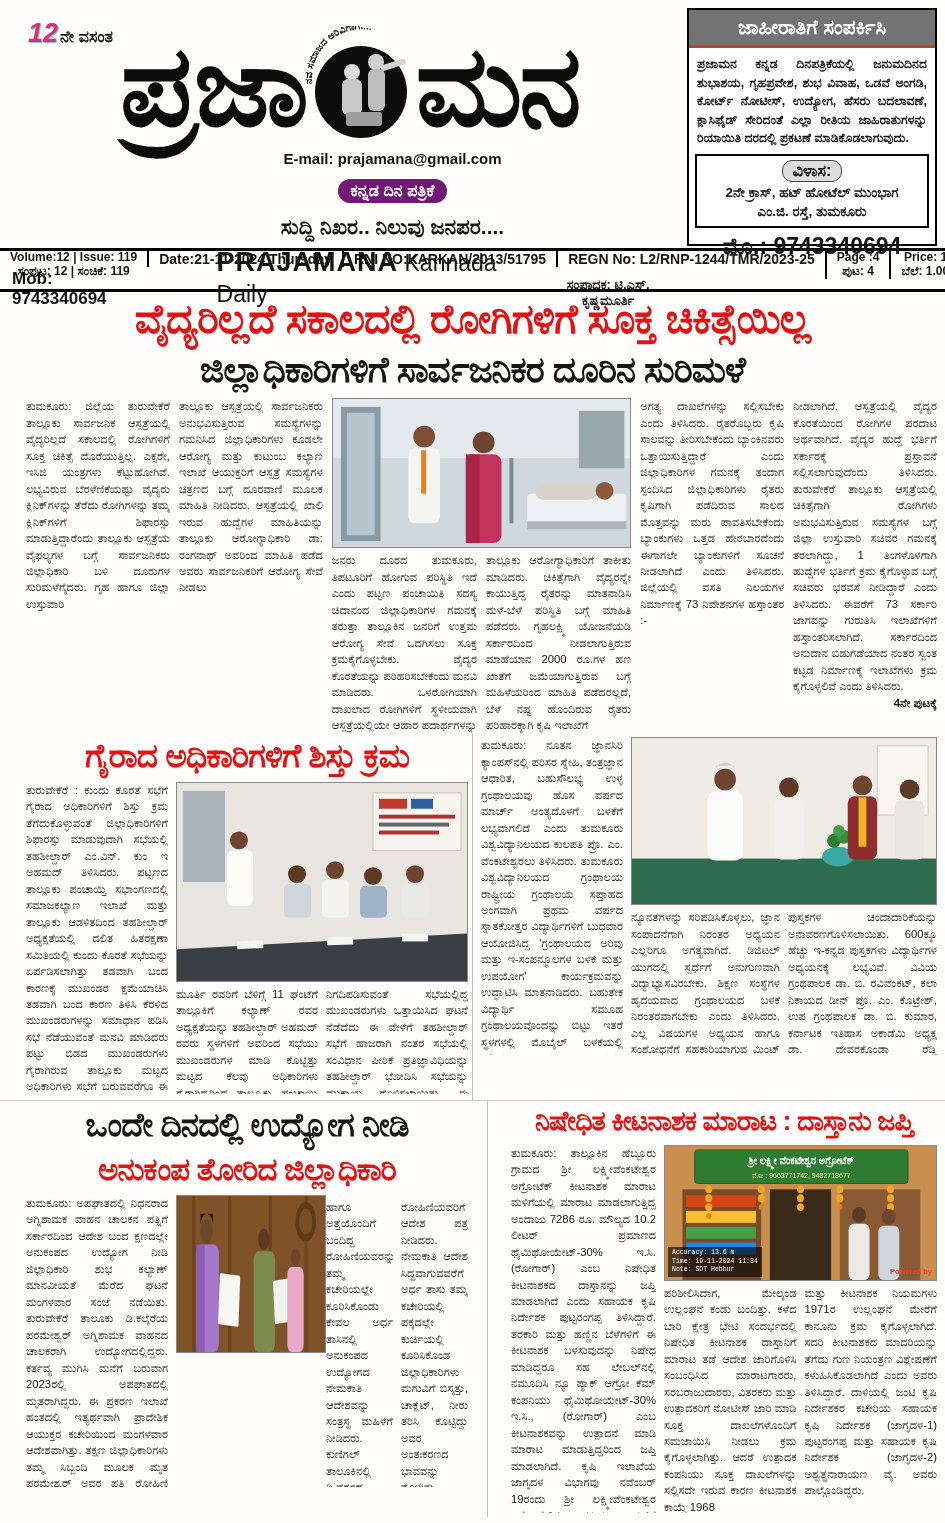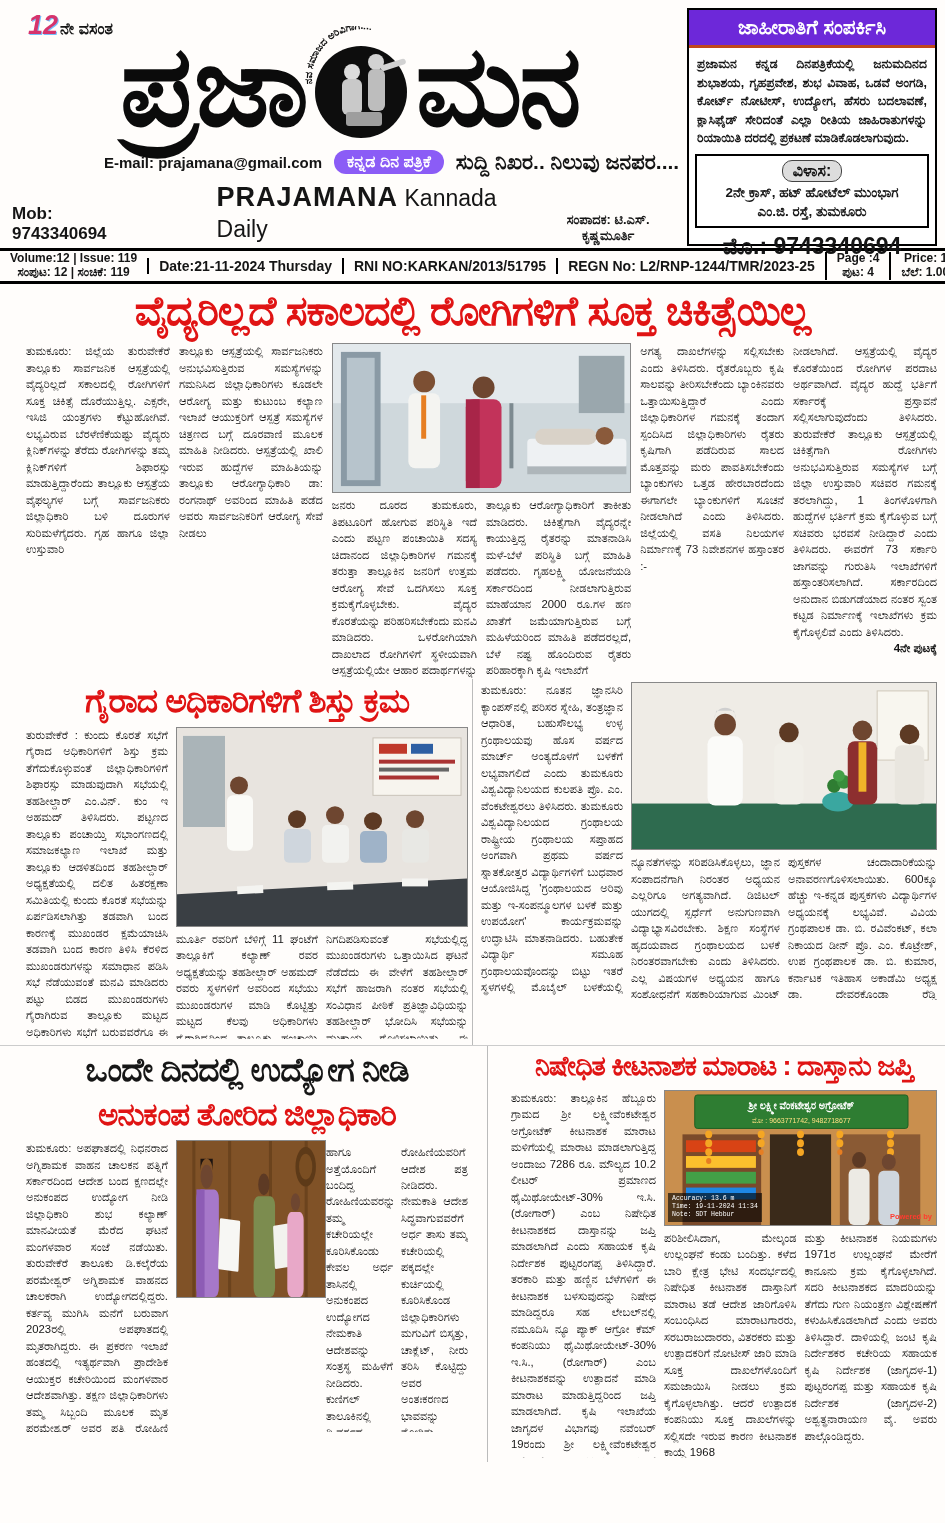--- a/index.html
+++ b/index.html
@@ -1,46 +1,46 @@
 <!DOCTYPE html>
 <html><head>
 <meta charset="utf-8">
 <style>
   html,body{margin:0;padding:0;background:#e9e9e9;}
   .page{width:945px;height:1523px;margin:0 auto;background:#fffdfb;position:relative;overflow:hidden;
         font-family:"Liberation Sans","DejaVu Sans",sans-serif;color:#151515;box-sizing:border-box;}
   
   .hdr{display:flex;height:248px;box-sizing:border-box;padding:4px 6px 0 8px;}
   .brand{flex:1;position:relative;min-width:0;}
-  .annv{position:absolute;top:6px;left:20px;font-weight:bold;font-size:16px;}
+  .annv{position:absolute;top:14px;left:20px;font-weight:bold;font-size:16px;}
   .annv .n12{font-style:italic;font-weight:bold;font-size:27px;color:#d6336c;text-shadow:1px 1px 0 #74c0fc;margin-right:2px;}
   .mastrow{display:flex;align-items:center;justify-content:center;margin:22px 0 0 10px;text-align:right;}
   .masttxt{font-size:112px;font-weight:bold;line-height:.85;letter-spacing:-3px;color:#0b0b0b;}
   .emblem{margin:0 -4px;flex:0 0 auto;}
-  .subrow{display:flex;align-items:center;gap:12px;margin:2px 0 0 96px;}
+  .subrow{display:flex;align-items:center;gap:12px;margin:2px 0 0 96px;flex-direction:column;}
   .email{font-weight:bold;font-size:15px;}
-  .badge{background:#8b5cf6;color:#fff;border-radius:15px;padding:3px 13px;font-weight:bold;font-size:16px;white-space:nowrap;}
+  .badge{background:#701a75;color:#fff;border-radius:15px;padding:3px 13px;font-weight:bold;font-size:16px;white-space:nowrap;}
   .tagline{font-weight:bold;font-size:21px;white-space:nowrap;}
   .botrow{display:flex;align-items:flex-end;margin:8px 0 0 4px;}
   .mob{font-weight:bold;font-size:17px;}
   .pname{margin-left:70px;font-weight:bold;font-size:27px;letter-spacing:1px;}
   .pname .sfx{font-weight:normal;font-size:23px;letter-spacing:0;}
   .editor{margin-left:auto;margin-right:6px;text-align:center;font-weight:bold;line-height:1.25;}
   .editor .en{font-size:13.5px;}
   .editor .kn{font-size:13px;}
   
   .adbox{flex:0 0 250px;border:2px solid #000;margin:4px 2px 2px 6px;box-sizing:border-box;background:#fff;display:flex;flex-direction:column;}
-  .adtitle{background:#6d28d9;color:#fff;text-align:center;font-weight:bold;font-size:20px;padding:6px 2px;border-bottom:3px solid #c0471d;}
+  .adtitle{background:#737373;color:#fff;text-align:center;font-weight:bold;font-size:20px;padding:6px 2px;border-bottom:3px solid #c0471d;}
   .adbody{font-size:12.4px;font-weight:bold;text-align:justify;padding:7px 8px 4px 8px;line-height:1.5;}
   .adaddr{border:2px solid #000;margin:2px 6px;text-align:center;padding:4px 2px 6px 2px;}
   .adlabel{display:inline-block;border:1.5px solid #444;border-radius:10px;background:#ddd;font-weight:bold;font-size:16px;padding:1px 10px;}
   .adline{font-weight:bold;font-size:13.5px;margin-top:3px;}
   .adphone{text-align:center;font-weight:bold;font-size:23px;padding:3px 0 5px 0;}
   
-  .infobar{display:flex;align-items:center;border-top:3px solid #000;border-bottom:3px solid #000;height:36px;box-sizing:border-box;}
+  .infobar{display:flex;align-items:flex-start;border-top:3px solid #000;border-bottom:3px solid #000;height:44px;box-sizing:border-box;}
   .ib{display:flex;flex-direction:column;justify-content:center;text-align:center;font-weight:bold;font-size:12px;line-height:1.15;padding:0 10px;border-left:2px solid #000;white-space:nowrap;}
   .ib:first-child{border-left:none;}
   .ib.single{justify-content:center;font-size:14px;}
   .grow{flex:1;}
   
   .h1red{color:#e01414;font-weight:bold;font-size:41px;text-align:center;line-height:1.35;letter-spacing:-1px;}
   .h2blk{color:#161616;font-weight:bold;font-size:36px;text-align:center;line-height:1.3;letter-spacing:-1px;}
   .redhead{color:#e01414;font-weight:bold;text-align:center;letter-spacing:-1px;}
   .blkhead{color:#161616;font-weight:bold;text-align:center;letter-spacing:-1px;}
   
@@ -127,20 +127,21 @@
       <div>ಪುಟ: 4</div>
     </div>
     <div class="ib">
       <div>Price: 1.00</div>
       <div>ಬೆಲೆ: 1.00 ರೂ</div>
     </div>
   </div>
 
   <div class="sect">
     <div class="h1red">ವೈದ್ಯರಿಲ್ಲದೆ ಸಕಾಲದಲ್ಲಿ ರೋಗಿಗಳಿಗೆ ಸೂಕ್ತ ಚಿಕಿತ್ಸೆಯಿಲ್ಲ</div>
+    <div class="h2blk">ಜಿಲ್ಲಾಧಿಕಾರಿಗಳಿಗೆ ಸಾರ್ವಜನಿಕರ ದೂರಿನ ಸುರಿಮಳೆ</div>
     <div class="cols" style="height:340px;">
       <div class="col">ತುಮಕೂರು: ಜಿಲ್ಲೆಯ ತುರುವೇಕೆರೆ ತಾಲ್ಲೂಕು ಸಾರ್ವಜನಿಕ ಆಸ್ಪತ್ರೆಯಲ್ಲಿ ವೈದ್ಯರಿಲ್ಲದೆ ಸಕಾಲದಲ್ಲಿ ರೋಗಿಗಳಿಗೆ ಸೂಕ್ತ ಚಿಕಿತ್ಸೆ ದೊರೆಯುತ್ತಿಲ್ಲ. ಎಕ್ಸರೇ, ಇಸಿಜಿ ಯಂತ್ರಗಳು ಕೆಟ್ಟುಹೋಗಿವೆ. ಲಭ್ಯವಿರುವ ಬೆರಳೆಣಿಕೆಯಷ್ಟು ವೈದ್ಯರು ಕ್ಲಿನಿಕ್‌ಗಳನ್ನು ತೆರೆದು ರೋಗಿಗಳನ್ನು ತಮ್ಮ ಕ್ಲಿನಿಕ್‌ಗಳಿಗೆ ಶಿಫಾರಸ್ಸು ಮಾಡುತ್ತಿದ್ದಾರೆಂದು ತಾಲ್ಲೂಕು ಆಸ್ಪತ್ರೆಯ ವೈಫಲ್ಯಗಳ ಬಗ್ಗೆ ಸಾರ್ವಜನಿಕರು ಜಿಲ್ಲಾಧಿಕಾರಿ ಬಳಿ ದೂರುಗಳ ಸುರಿಮಳೆಗೈದರು. ಗೃಹ ಹಾಗೂ ಜಿಲ್ಲಾ ಉಸ್ತುವಾರಿ</div>
       <div class="col">ತಾಲ್ಲೂಕು ಆಸ್ಪತ್ರೆಯಲ್ಲಿ ಸಾರ್ವಜನಿಕರು ಅನುಭವಿಸುತ್ತಿರುವ ಸಮಸ್ಯೆಗಳನ್ನು ಗಮನಿಸಿದ ಜಿಲ್ಲಾಧಿಕಾರಿಗಳು ಕೂಡಲೇ ಆರೋಗ್ಯ ಮತ್ತು ಕುಟುಂಬ ಕಲ್ಯಾಣ ಇಲಾಖೆ ಆಯುಕ್ತರಿಗೆ ಆಸ್ಪತ್ರೆ ಸಮಸ್ಯೆಗಳ ಚಿತ್ರಣದ ಬಗ್ಗೆ ದೂರವಾಣಿ ಮೂಲಕ ಮಾಹಿತಿ ನೀಡಿದರು. ಆಸ್ಪತ್ರೆಯಲ್ಲಿ ಖಾಲಿ ಇರುವ ಹುದ್ದೆಗಳ ಮಾಹಿತಿಯನ್ನು ತಾಲ್ಲೂಕು ಆರೋಗ್ಯಾಧಿಕಾರಿ ಡಾ: ರಂಗನಾಥ್ ಅವರಿಂದ ಮಾಹಿತಿ ಪಡೆದ ಅವರು ಸಾರ್ವಜನಿಕರಿಗೆ ಆರೋಗ್ಯ ಸೇವೆ ನೀಡಲು</div>
       <div style="flex:2.08;display:flex;flex-direction:column;min-width:0;">
         <div class="photo" style="height:150px;">
           <svg viewBox="0 0 300 150" preserveAspectRatio="none">
             <rect width="300" height="150" fill="#cfd8dc"></rect>
             <rect width="300" height="60" fill="#e3e9ec"></rect>
             <rect x="8" y="8" width="40" height="136" fill="#8a9aa5"></rect>
               <rect x="14" y="14" width="28" height="124" fill="#b7c4cc"></rect>

